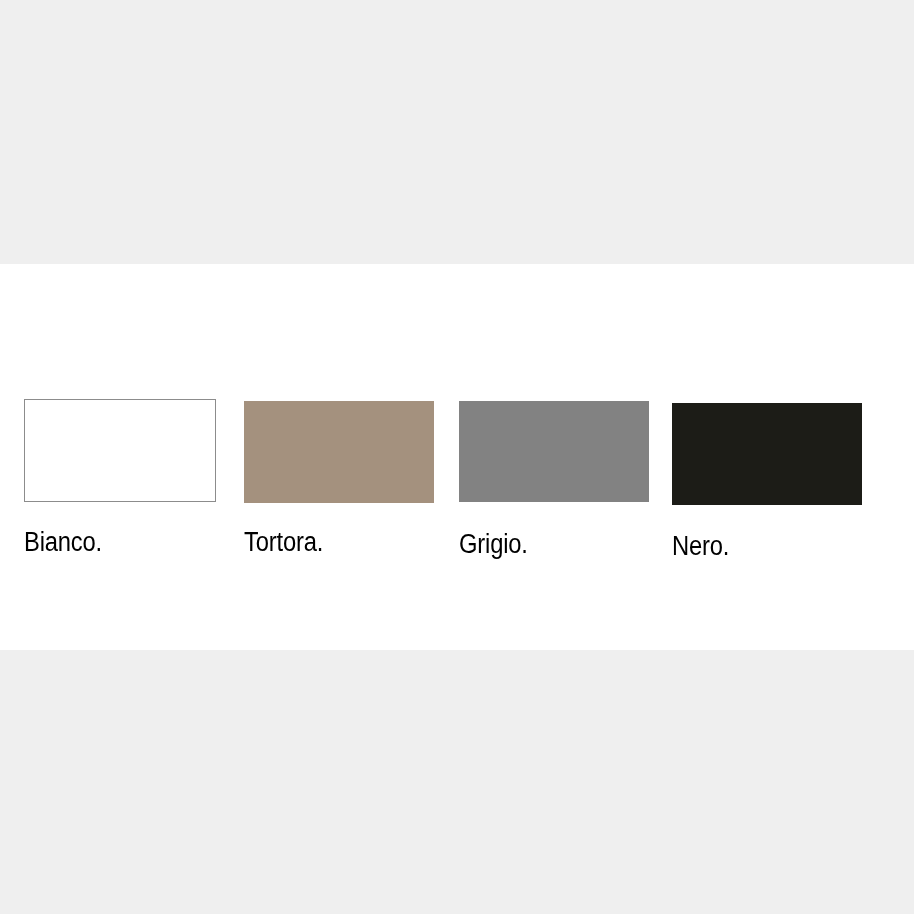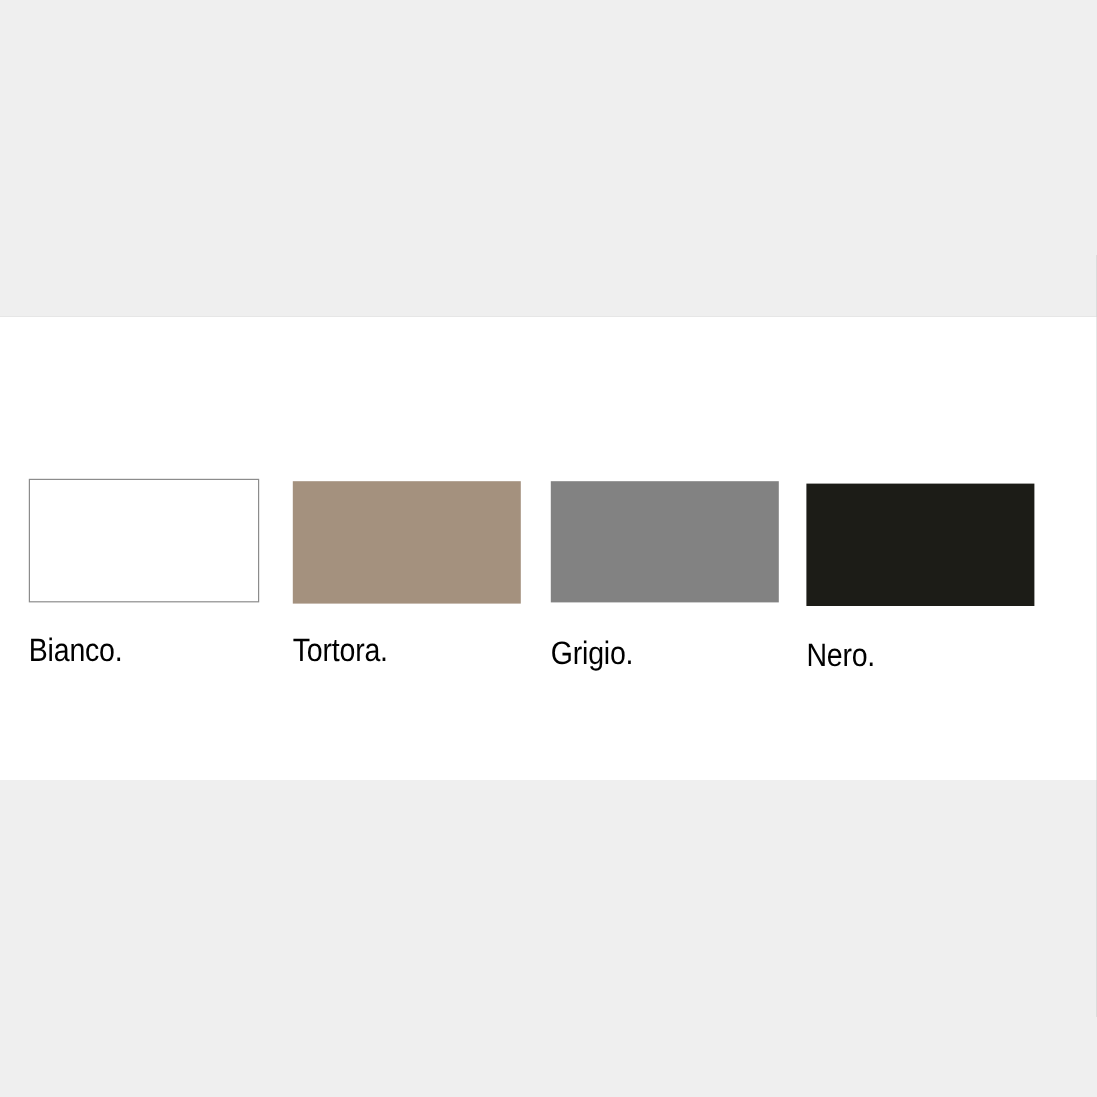--- a/index.html
+++ b/index.html
@@ -16,21 +16,21 @@
     overflow: hidden;
     position: relative;
   }
 
   
   .page {
     position: absolute;
     inset: 0;
     width: 914px;
     height: 914px;
-    background: #a3a3a3;
+    background: #a16207;
   }
 
   .band-top {
     position: absolute;
     left: 0;
     top: 0;
     width: 914px;
     height: 264px;
     background: #efefef;
   }

